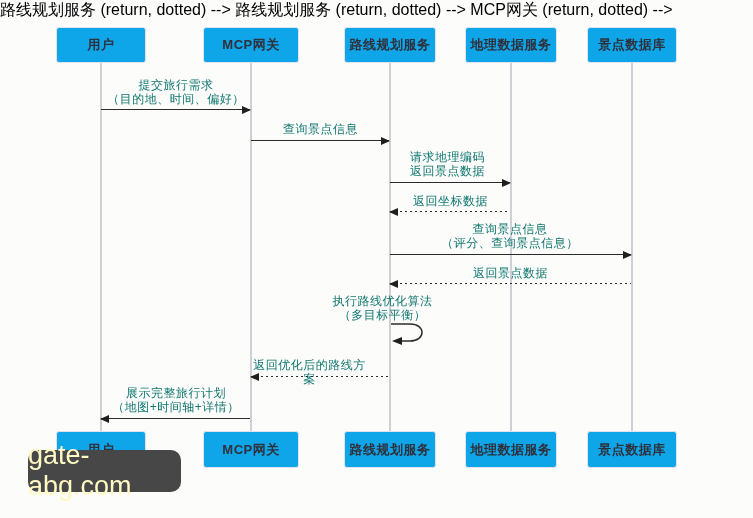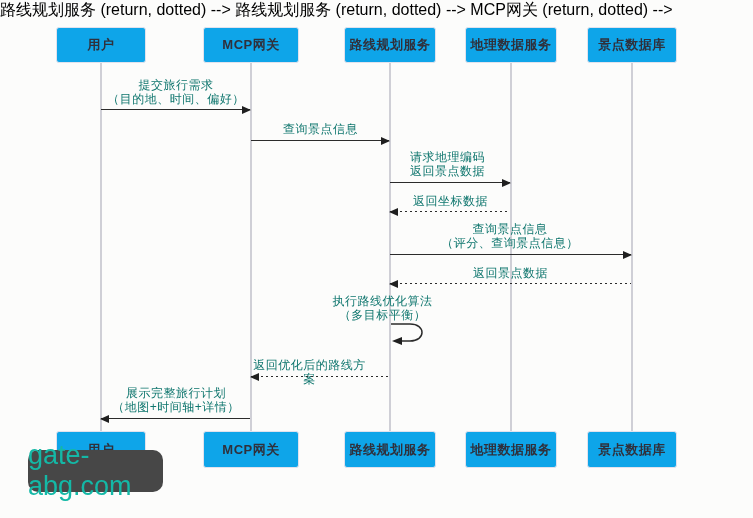--- a/index.html
+++ b/index.html
@@ -32,23 +32,23 @@
     width:0;height:0;border-left:9px solid #1f1f1f;
     border-top:4.5px solid transparent;border-bottom:4.5px solid transparent;
   }
   .msg-line .head-l{
     position:absolute;left:-1px;top:50%;transform:translateY(-50%);
     width:0;height:0;border-right:9px solid #1f1f1f;
     border-top:4.5px solid transparent;border-bottom:4.5px solid transparent;
   }
   .selfloop{position:absolute;left:390px;top:320px;}
   #watermark{
-    position:absolute;left:28px;top:450px;width:135px;height:42px;
+    position:absolute;left:28px;top:450px;width:153px;height:42px;
     background:#474747;border-radius:10px;display:flex;align-items:center;
-    justify-content:center;color:#14b8a6;font-size:27px;z-index:5;
+    justify-content:center;color:#fef9c3;font-size:27px;z-index:5;
   }
 </style>
 </head>
 <body>
 
 <div id="canvas">
 
   
   <div class="lifeline" style="left:100.3px"></div>
   <div class="lifeline" style="left:250.3px"></div>

